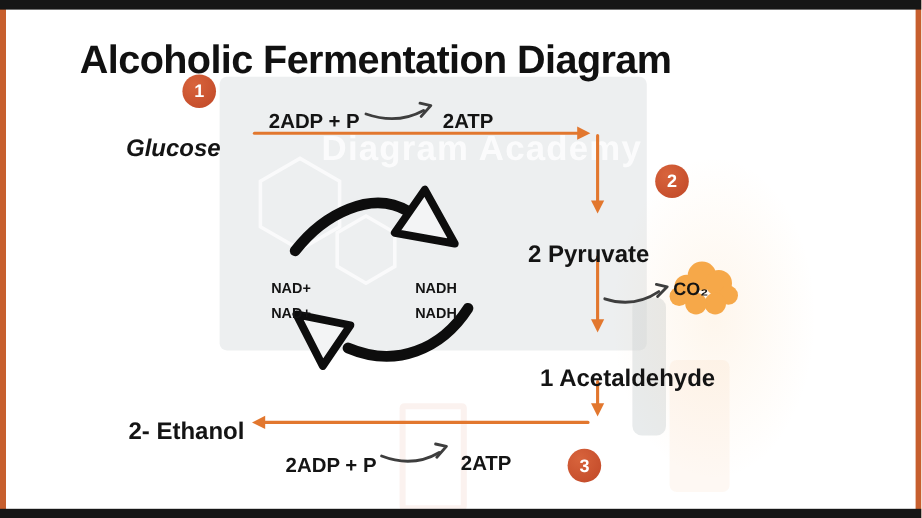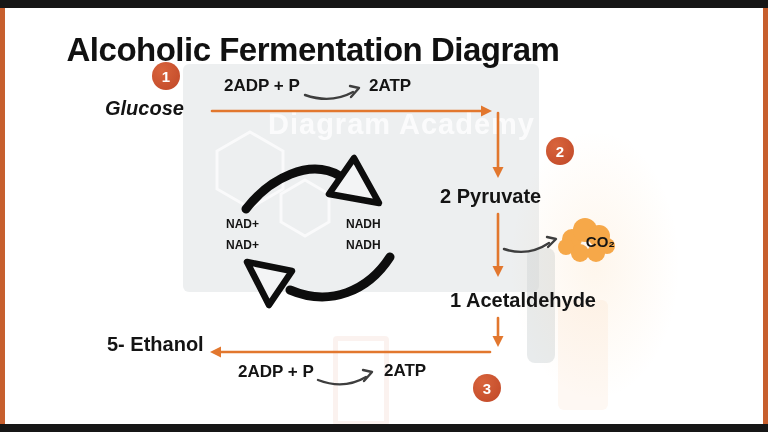--- a/index.html
+++ b/index.html
@@ -26,25 +26,25 @@
     font-size:29px;font-weight:bold;color:#ffffff;opacity:0.8;letter-spacing:1px;white-space:nowrap;margin-left:46px;
   }
   .ghost-legs{position:absolute;left:527px;top:248px;width:28px;height:115px;background:rgba(210,215,218,0.5);border-radius:8px;z-index:0;}
   .ghost-chair1{position:absolute;left:333px;top:336px;width:46px;height:80px;border:5px solid rgba(205,85,45,0.08);border-radius:4px;z-index:0;}
   .ghost-chair2{position:absolute;left:558px;top:300px;width:50px;height:110px;background:rgba(240,160,80,0.07);border-radius:6px;z-index:0;}
   .ghost-glow{position:absolute;left:510px;top:130px;width:170px;height:270px;border-radius:50%;
     background:radial-gradient(closest-side,rgba(246,168,73,0.10),rgba(246,168,73,0));z-index:0;}
   
   .arrows{position:absolute;left:0;top:0;z-index:2;}
   
-  .lbl{position:absolute;z-index:3;white-space:nowrap;color:#141414;}
+  .lbl{position:absolute;z-index:3;white-space:nowrap;color:#141414;margin-top:16px;}
   .node{font-size:20px;font-weight:bold;}
   .rxn{font-size:17px;font-weight:bold;}
   .cycle-lbl{font-size:12px;font-weight:bold;line-height:21px;}
-  .co2-lbl{position:absolute;left:561px;top:233px;width:54px;text-align:right;font-size:15px;font-weight:bold;z-index:3;}
+  .co2-lbl{position:absolute;left:561px;top:233px;width:54px;text-align:left;font-size:15px;font-weight:bold;z-index:3;}
   
   .badge{
     position:absolute;width:28px;height:28px;border-radius:50%;z-index:4;
     background:radial-gradient(circle at 35% 30%, #d8643c, #c04727);
     color:#fff;font-size:15px;font-weight:bold;display:flex;align-items:center;justify-content:center;
   }
   .badge1{left:152px;top:62px;}
   .badge2{left:546px;top:137px;}
   .badge3{left:473px;top:374px;}
 </style>
@@ -113,21 +113,21 @@
       <circle cx="566" cy="247" r="8"></circle>
     </g>
   </svg>
 
   <div class="lbl node" style="left:105px;top:97px;font-style:italic;">Glucose</div>
   <div class="lbl rxn" style="left:224px;top:76px;">2ADP + P</div>
   <div class="lbl rxn" style="left:369px;top:76px;">2ATP</div>
   <div class="lbl node" style="left:440px;top:185px;">2 Pyruvate</div>
   <div class="co2-lbl">CO₂</div>
   <div class="lbl node" style="left:450px;top:289px;">1 Acetaldehyde</div>
-  <div class="lbl node" style="left:107px;top:333px;">5- Ethanol</div>
+  <div class="lbl node" style="left:107px;top:333px;">2- Ethanol</div>
   <div class="lbl rxn" style="left:238px;top:362px;">2ADP + P</div>
   <div class="lbl rxn" style="left:384px;top:361px;">2ATP</div>
 
   <div class="lbl cycle-lbl" style="left:226px;top:214px;">NAD+</div>
   <div class="lbl cycle-lbl" style="left:226px;top:235px;">NAD+</div>
   <div class="lbl cycle-lbl" style="left:346px;top:214px;">NADH</div>
   <div class="lbl cycle-lbl" style="left:346px;top:235px;">NADH</div>
 
   <div class="badge badge1">1</div>
   <div class="badge badge2">2</div>

